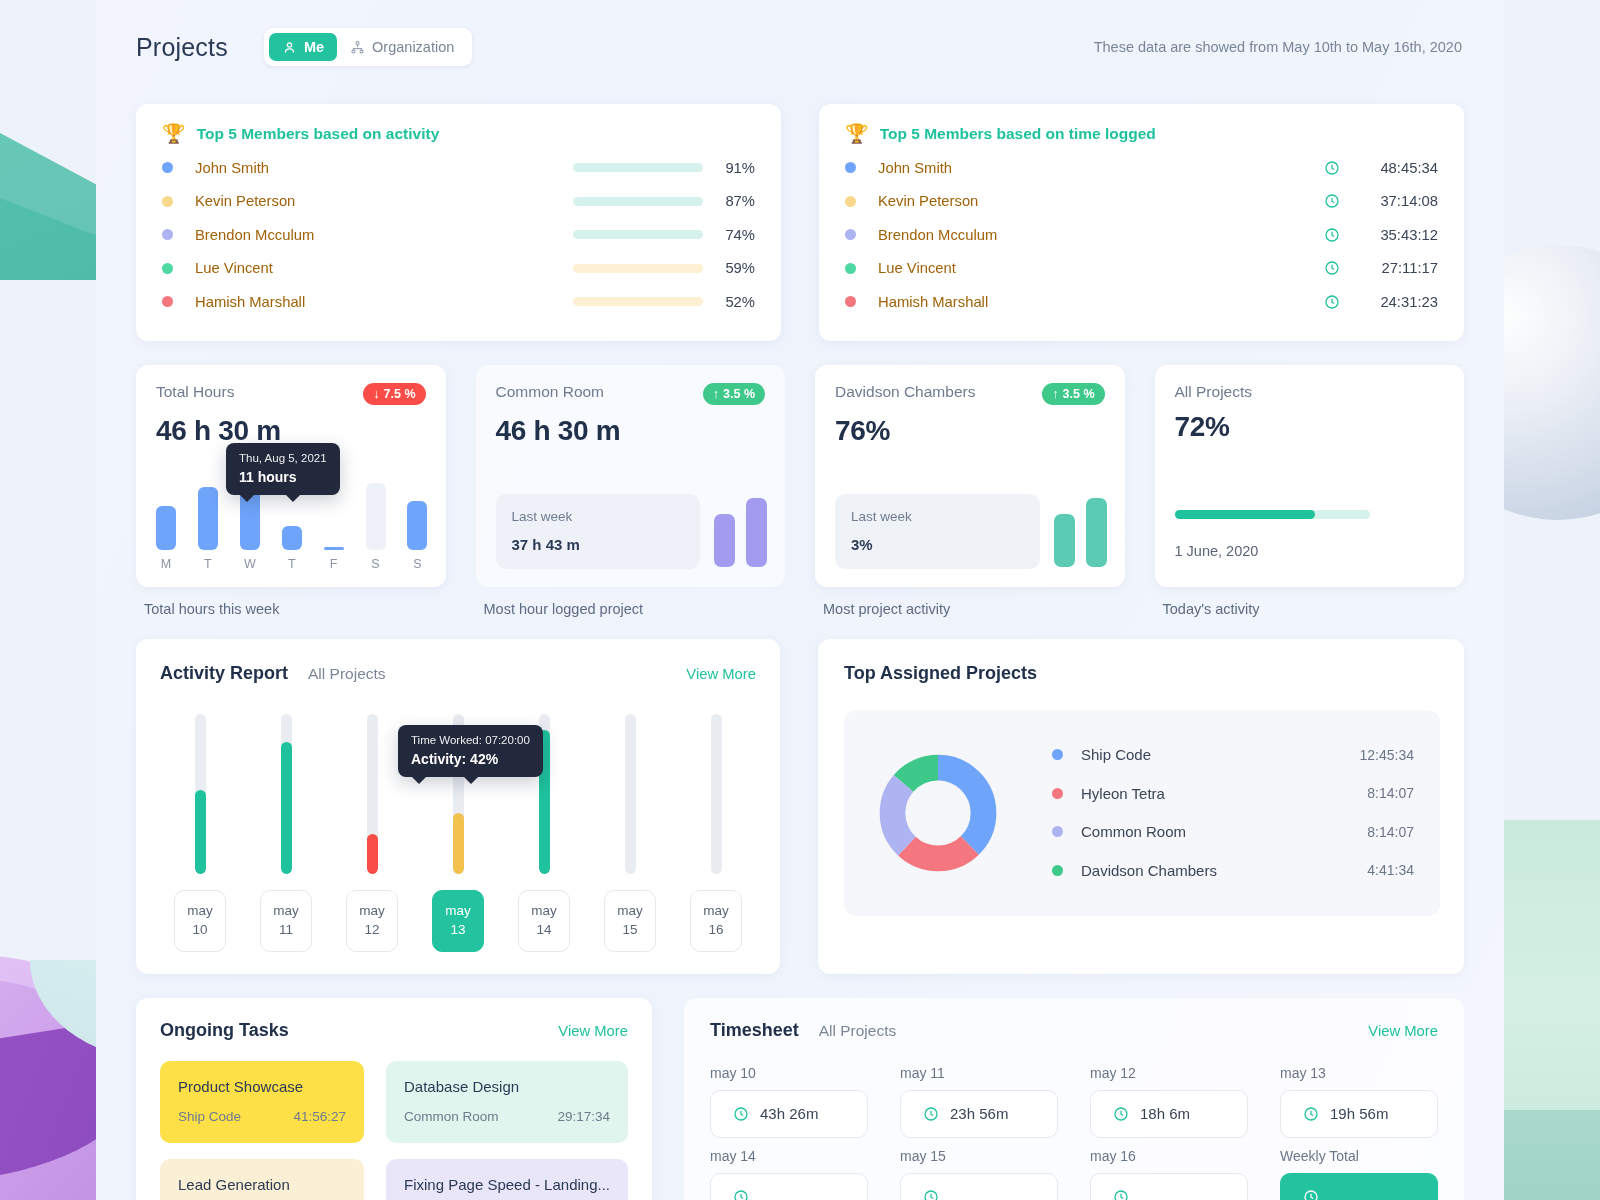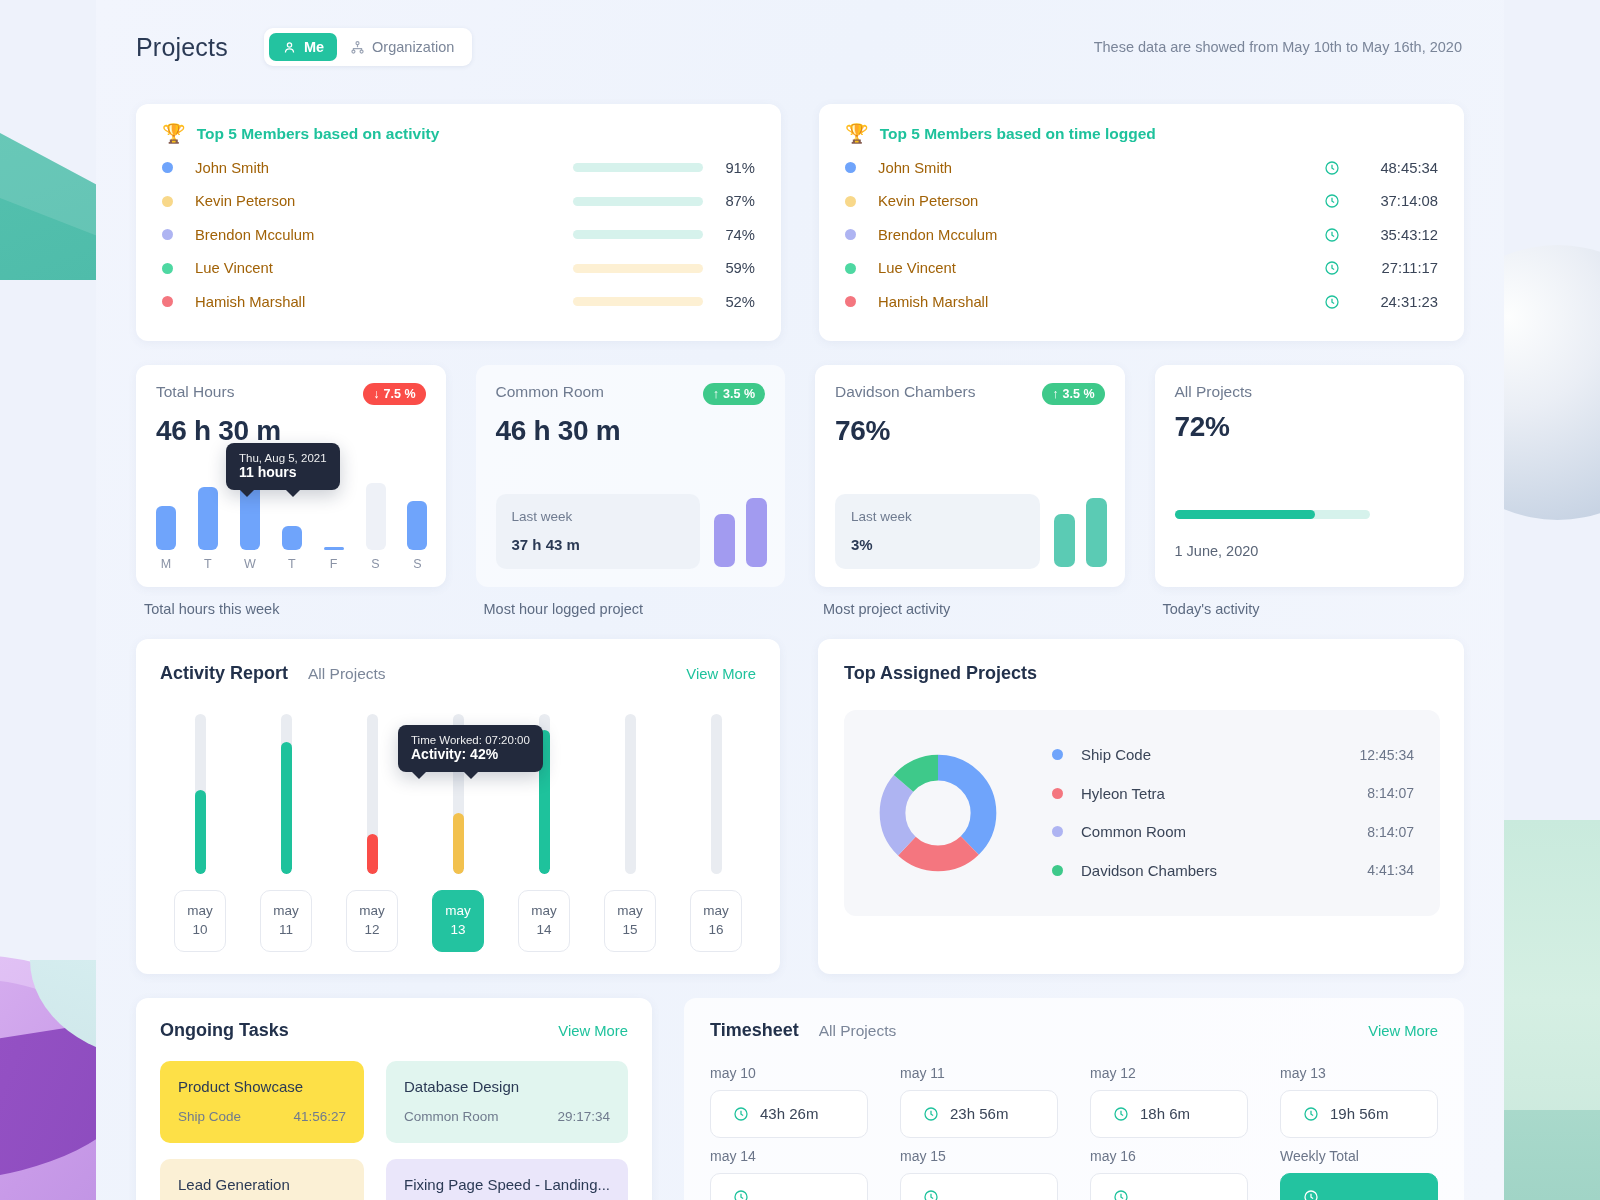--- a/index.html
+++ b/index.html
@@ -126,21 +126,21 @@
   .mc-labels span { width: 20px; text-align: center; font-size: 12.5px; color: #8a93a6; }
   .tooltip {
     position: absolute; background: #22293c; color: #fff; border-radius: 8px;
     padding: 9px 13px 10px 13px; z-index: 6; box-shadow: 0 6px 18px rgba(20,30,60,.22);
   }
   .tooltip:after {
     content: ""; position: absolute; bottom: -7px; width: 0; height: 0;
     border-left: 8px solid transparent; border-right: 8px solid transparent; border-top: 8px solid #22293c;
   }
   .tt-sub { font-size: 11.5px; opacity: .92; }
-  .tt-main { font-size: 14px; font-weight: 700; }
+  .tt-main { font-size: 14px; font-weight: 700; margin-top: 5px; }
 
   
   .lw-area { position: absolute; left: 20px; right: 18px; bottom: 18px; display: flex; align-items: flex-end; gap: 14px; }
   .lw-box { flex: 1; background: rgba(236,240,247,.82); border-radius: 10px; padding: 15px 16px 16px 16px; }
   .lw-label { font-size: 13.5px; color: #6f7b90; }
   .lw-value { font-size: 15px; font-weight: 700; color: #2b3a55; margin-top: 12px; }
   .lw-bars { display: flex; align-items: flex-end; gap: 11px; height: 90px; padding-bottom: 2px; }
   .lw-bar { width: 21px; border-radius: 7px; }
 
   

